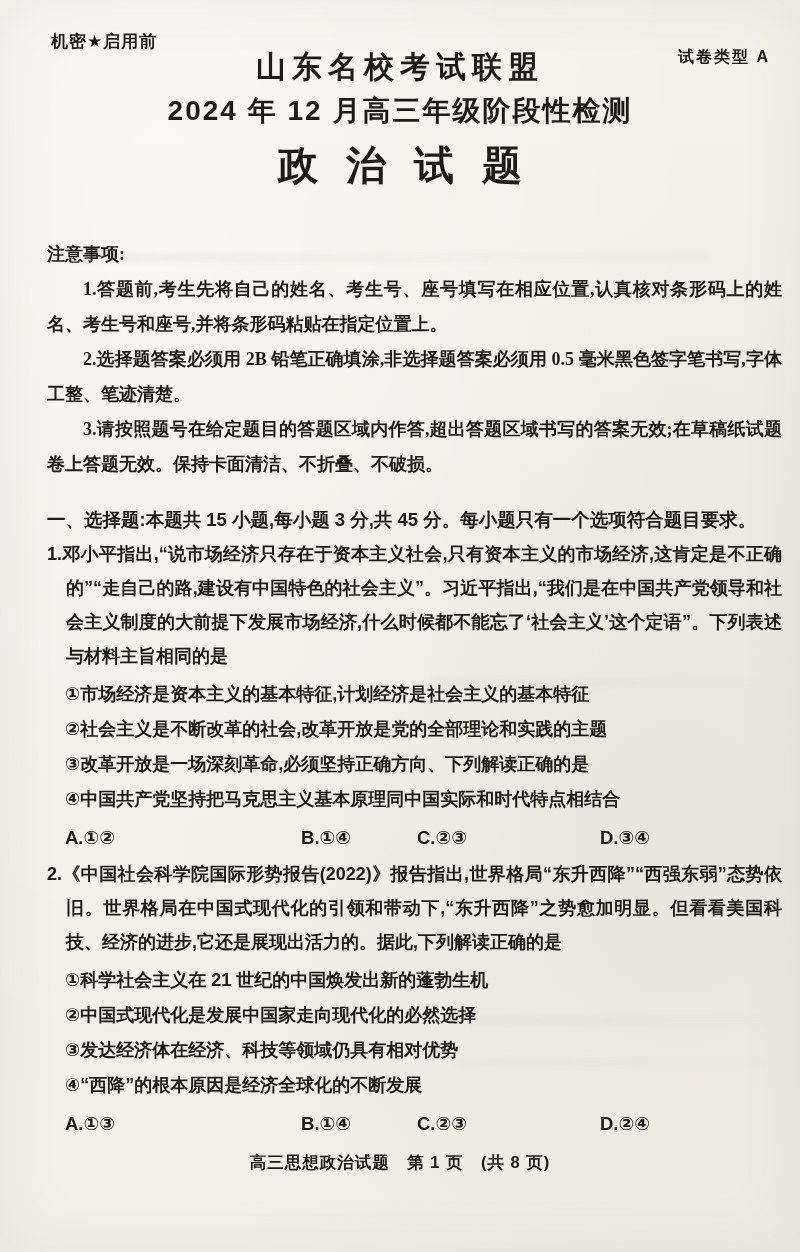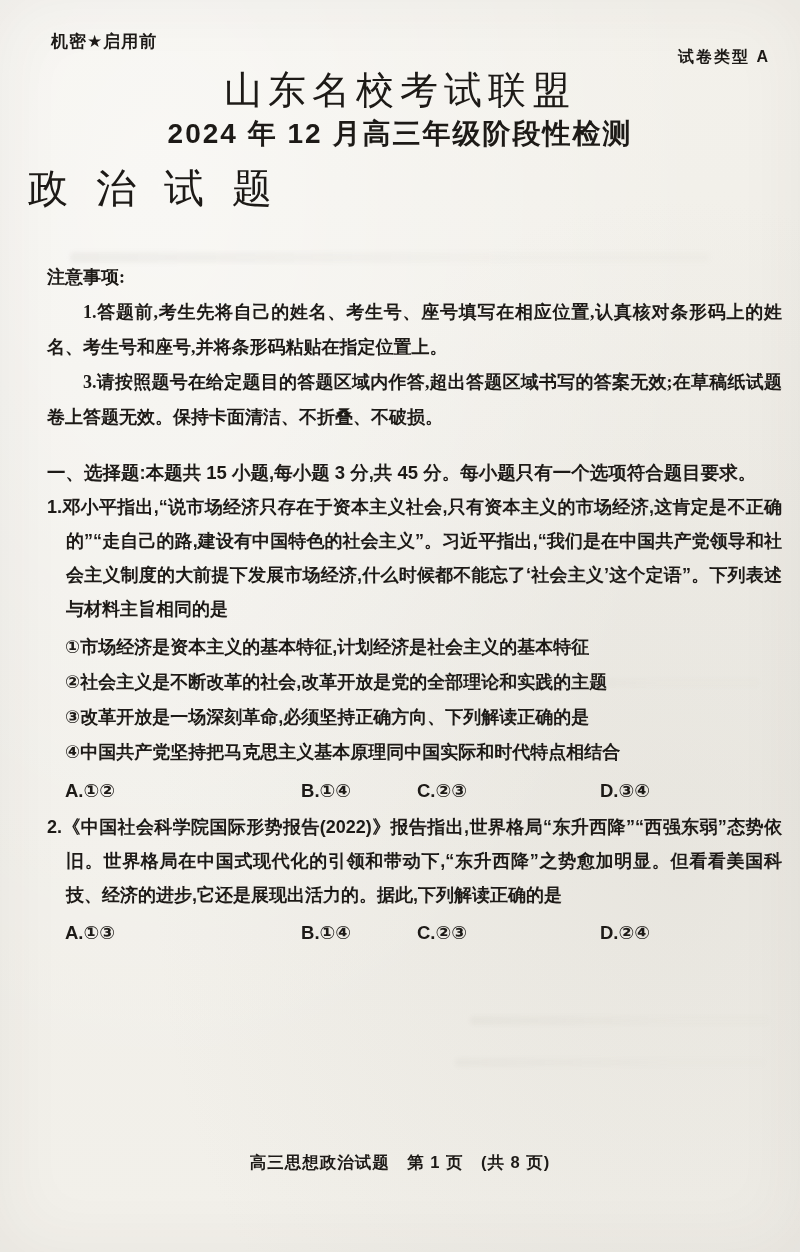--- a/index.html
+++ b/index.html
@@ -36,30 +36,30 @@
 
   .secret{
     position:absolute;left:51px;top:30px;
     font-size:17px;letter-spacing:1px;
   }
   .ptype{
     position:absolute;right:30px;top:47px;
     font-size:16px;letter-spacing:2px;
   }
   .t1{
-    margin:72px 0 0;text-align:center;
-    font-size:38px;font-weight:400;letter-spacing:6px;line-height:36px;
+    margin:49px 0 0;text-align:center;
+    font-size:30px;font-weight:700;letter-spacing:6px;line-height:36px;
   }
   .t2{
     margin:10px 0 0;text-align:center;
     font-size:28px;font-weight:900;letter-spacing:2px;line-height:32px;
   }
   .t3{
-    margin:12px 0 0;
-    font-size:40px;font-weight:400;letter-spacing:28px;padding-left:28px;line-height:52px;
+    margin:12px 0 0;text-align:center;
+    font-size:40px;font-weight:700;letter-spacing:28px;padding-left:28px;line-height:52px;
   }
   .content{
     padding:0 18px 0 47px;
   }
   .notices{margin-top:46px;font-family:Liberation Serif, serif;}
   .notices-title{
     margin:0;font-size:18px;line-height:35px;
   }
   .notice{
     margin:0;font-size:18px;line-height:35px;
@@ -110,20 +110,21 @@
 
   <h1 class="t1">山东名校考试联盟</h1>
   <h2 class="t2">2024 年 12 月高三年级阶段性检测</h2>
   <h2 class="t3">政治试题</h2>
 
   <div class="content">
 
     <div class="notices">
       <p class="notices-title">注意事项:</p>
       <p class="notice">1.答题前,考生先将自己的姓名、考生号、座号填写在相应位置,认真核对条形码上的姓名、考生号和座号,并将条形码粘贴在指定位置上。</p>
+      <p class="notice">2.选择题答案必须用 2B 铅笔正确填涂,非选择题答案必须用 0.5 毫米黑色签字笔书写,字体工整、笔迹清楚。</p>
       <p class="notice">3.请按照题号在给定题目的答题区域内作答,超出答题区域书写的答案无效;在草稿纸试题卷上答题无效。保持卡面清洁、不折叠、不破损。</p>
     </div>
 
     <p class="section-heading">一、选择题:本题共 15 小题,每小题 3 分,共 45 分。每小题只有一个选项符合题目要求。</p>
 
     <section class="question q1">
       <p class="stem"><span>1.</span><span>邓小平指出,“说市场经济只存在于资本主义社会,只有资本主义的市场经济,这肯定是不正确的”“走自己的路,建设有中国特色的社会主义”。习近平指出,“我们是在中国共产党领导和社会主义制度的大前提下发展市场经济,什么时候都不能忘了‘社会主义’这个定语”。下列表述与材料主旨相同的是</span></p>
       <div class="subitems">
         <p class="subitem">①市场经济是资本主义的基本特征,计划经济是社会主义的基本特征</p>
         <p class="subitem">②社会主义是不断改革的社会,改革开放是党的全部理论和实践的主题</p>
@@ -133,20 +134,26 @@
       <div class="options">
         <span class="opt opt-a"><span>A.</span><span>①②</span></span>
         <span class="opt opt-b"><span>B.</span><span>①④</span></span>
         <span class="opt opt-c"><span>C.</span><span>②③</span></span>
         <span class="opt opt-d"><span>D.</span><span>③④</span></span>
       </div>
     </section>
 
     <section class="question q2">
       <p class="stem"><span>2.</span><span>《中国社会科学院国际形势报告(2022)》报告指出,世界格局“东升西降”“西强东弱”态势依旧。世界格局在中国式现代化的引领和带动下,“东升西降”之势愈加明显。但看看美国科技、经济的进步,它还是展现出活力的。据此,下列解读正确的是</span></p>
+      <div class="subitems">
+        <p class="subitem">①科学社会主义在 21 世纪的中国焕发出新的蓬勃生机</p>
+        <p class="subitem">②中国式现代化是发展中国家走向现代化的必然选择</p>
+        <p class="subitem">③发达经济体在经济、科技等领域仍具有相对优势</p>
+        <p class="subitem">④“西降”的根本原因是经济全球化的不断发展</p>
+      </div>
       <div class="options">
         <span class="opt opt-a"><span>A.</span><span>①③</span></span>
         <span class="opt opt-b"><span>B.</span><span>①④</span></span>
         <span class="opt opt-c"><span>C.</span><span>②③</span></span>
         <span class="opt opt-d"><span>D.</span><span>②④</span></span>
       </div>
     </section>
 
   </div>
 

